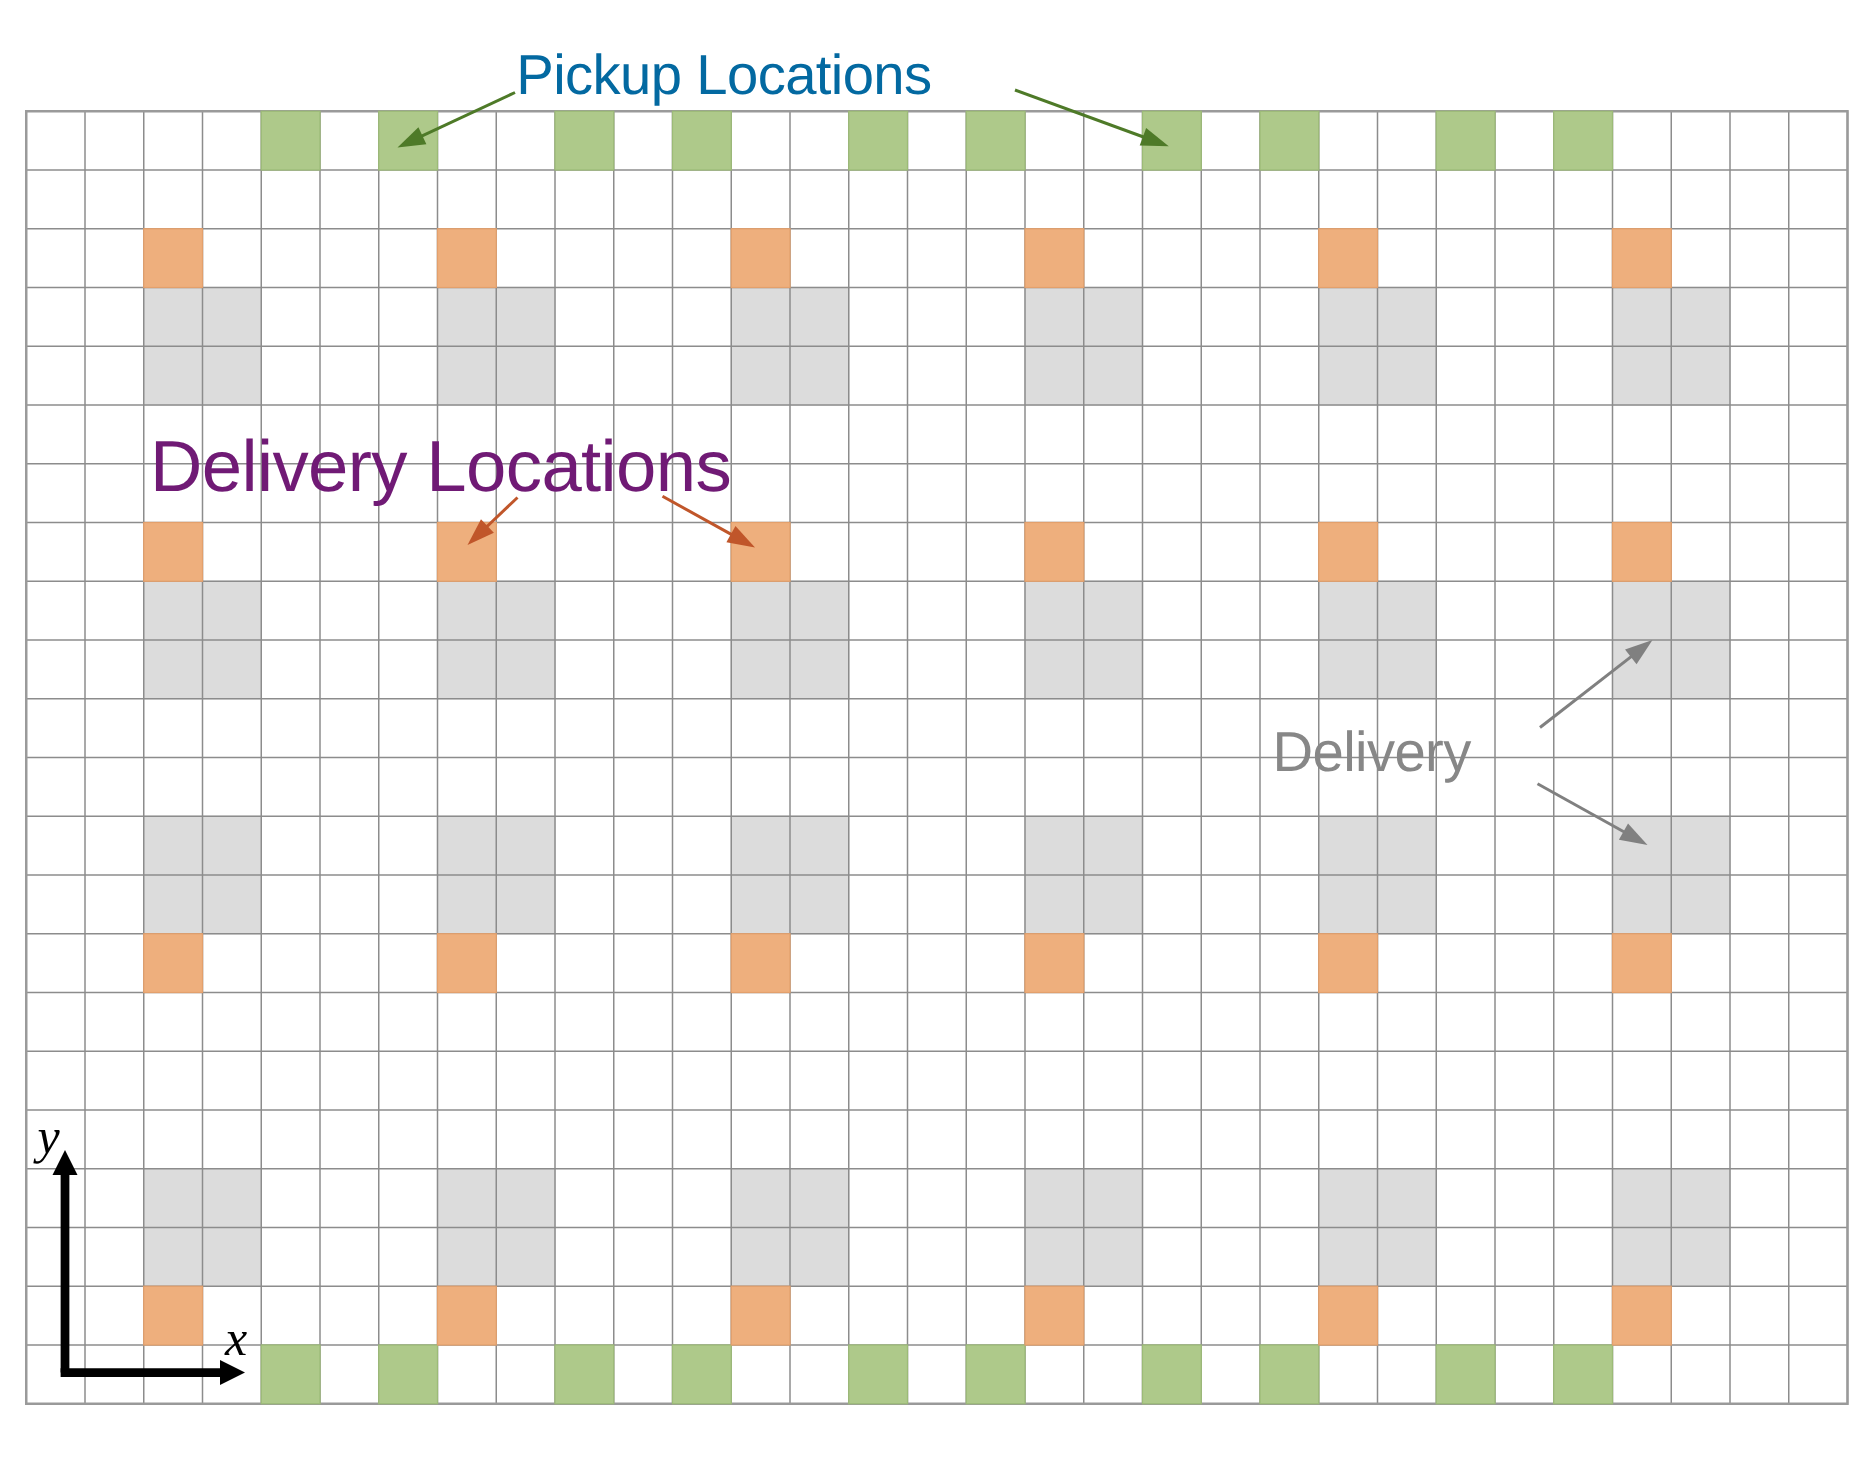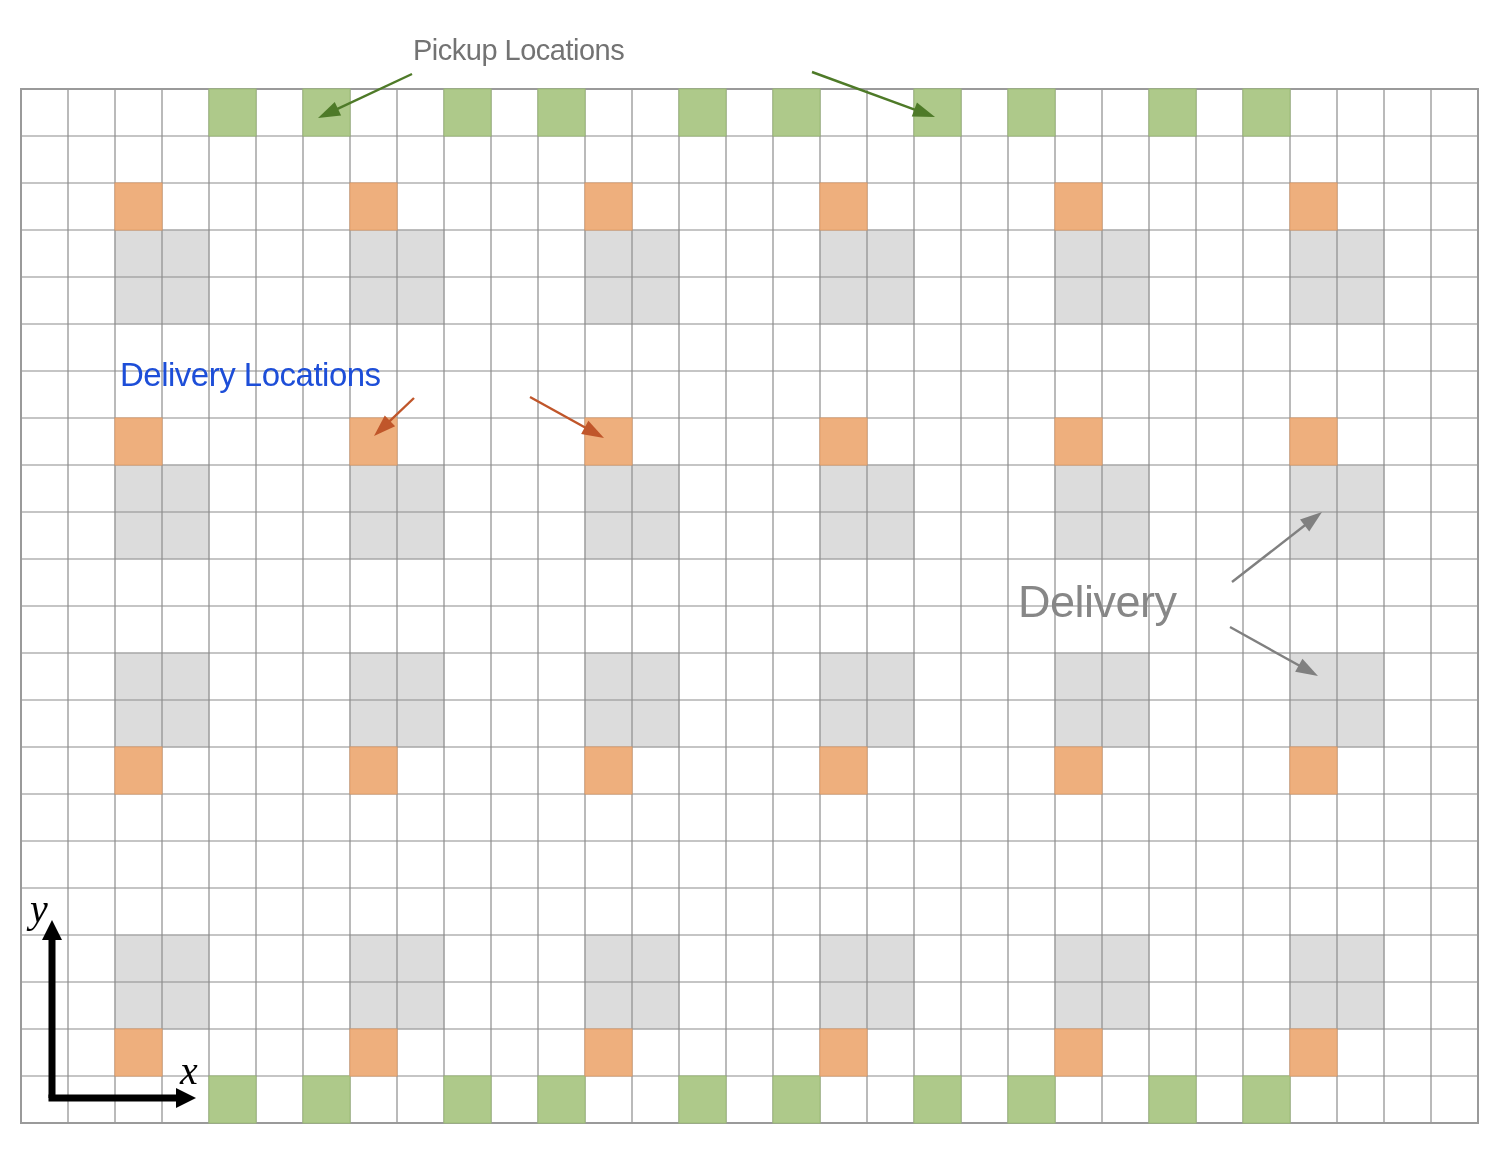--- a/index.html
+++ b/index.html
@@ -1,22 +1,22 @@
 <!DOCTYPE html>
 <html><head>
 <meta charset="utf-8">
 <style>
   html,body{margin:0;padding:0;background:#ffffff;}
   body{width:1498px;height:1170px;position:relative;overflow:hidden;
        font-family:"Liberation Sans",sans-serif;}
   #stage{position:absolute;left:0;top:0;width:1498px;height:1170px;}
   svg#scene{position:absolute;left:0;top:0;width:1498px;height:1170px;display:block;}
   .lbl{position:absolute;white-space:nowrap;font-weight:400;letter-spacing:-0.5px;}
-  #lbl-pickup{left:413px;top:34px;font-size:29px;color:#737373;}
-  #lbl-delivery{left:120px;top:356px;font-size:33px;color:#1d4ed8;}
+  #lbl-pickup{left:413px;top:34px;font-size:45px;color:#0369a1;}
+  #lbl-delivery{left:120px;top:340px;font-size:58px;color:#701a75;}
   #lbl-obstacles{left:1018px;top:576px;font-size:45px;color:#878787;}
   .axlbl{position:absolute;font-family:"Liberation Serif",serif;font-style:italic;
          font-size:40px;color:#000;}
   #ax-y{left:30px;top:885px;}
   #ax-x{left:180px;top:1047px;}
 </style>
 </head>
 <body>
 
 <div id="stage">

